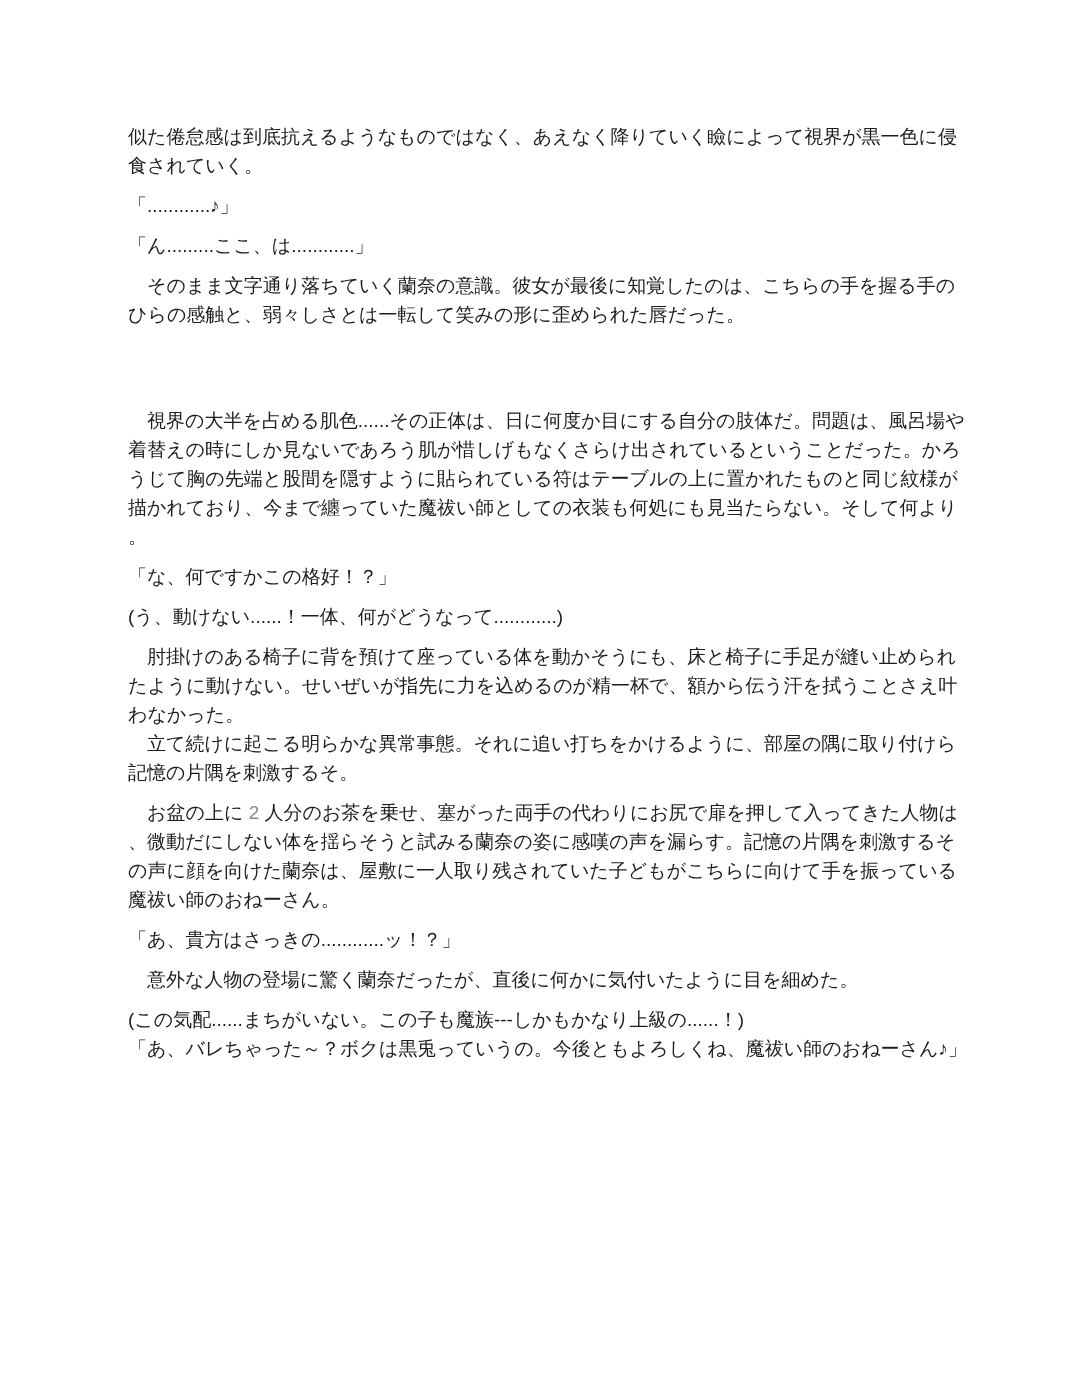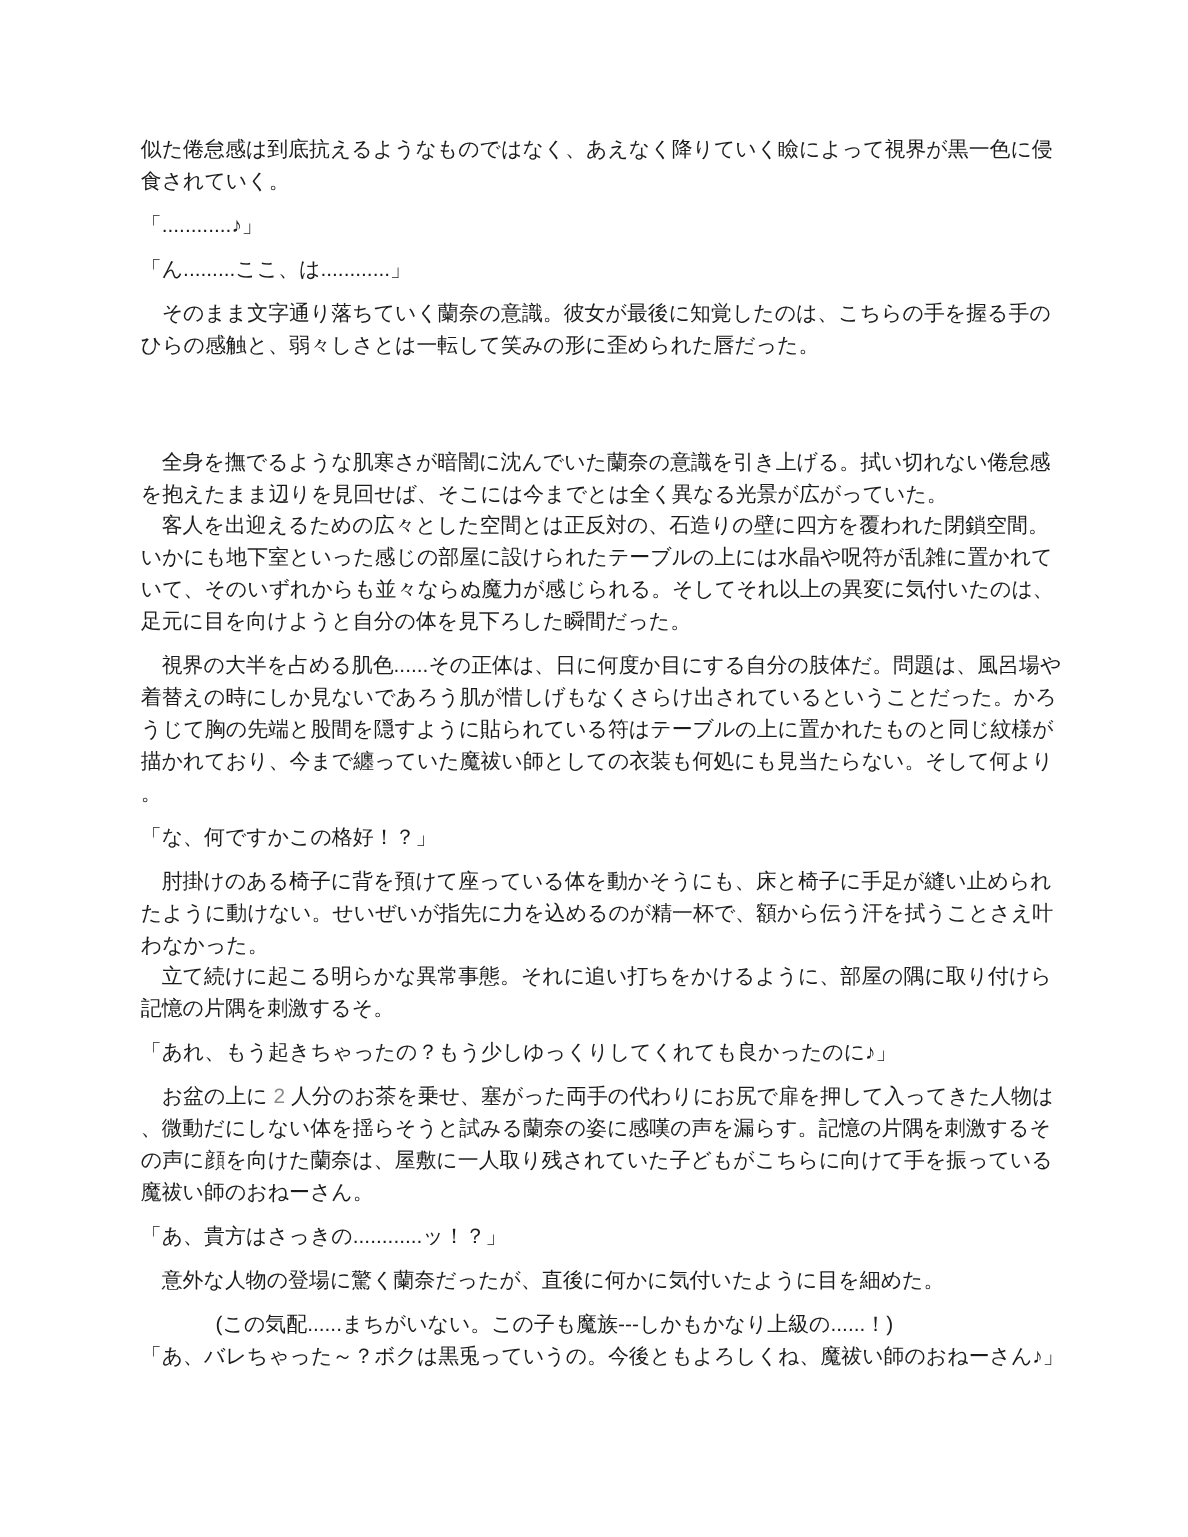--- a/index.html
+++ b/index.html
@@ -21,51 +21,45 @@
     min-height: 1397px;
     padding: 122px 120px 40px 128px;
     background: #ffffff;
   }
   p.block {
     margin: 0 0 11px 0;
     white-space: pre;       
     font-kerning: none;
   }
   p.block.gap-xl { margin-bottom: 77px; }
-  p.block.no-gap { margin-bottom: 0; text-align: center; }
+  p.block.no-gap { margin-bottom: 0; }
   .num-gray { color: #8a8a8a; }
 </style>
 </head>
 <body>
 
 <div class="page">
   <p class="block">似た倦怠感は到底抗えるようなものではなく、あえなく降りていく瞼によって視界が黒一色に侵
 食されていく。</p>
   <p class="block">「............♪」</p>
   <p class="block">「ん.........ここ、は............」</p>
   <p class="block gap-xl">　そのまま文字通り落ちていく蘭奈の意識。彼女が最後に知覚したのは、こちらの手を握る手の
 ひらの感触と、弱々しさとは一転して笑みの形に歪められた唇だった。</p>
-  <p class="block">　全身を撫でるような肌寒さが暗闇に沈んでいた蘭奈の意識を引き上げる。拭い切れない倦怠感
-を抱えたまま辺りを見回せば、そこには今までとは全く異なる光景が広がっていた。
-　客人を出迎えるための広々とした空間とは正反対の、石造りの壁に四方を覆われた閉鎖空間。
-いかにも地下室といった感じの部屋に設けられたテーブルの上には水晶や呪符が乱雑に置かれて
-いて、そのいずれからも並々ならぬ魔力が感じられる。そしてそれ以上の異変に気付いたのは、
-足元に目を向けようと自分の体を見下ろした瞬間だった。</p>
   <p class="block">　視界の大半を占める肌色......その正体は、日に何度か目にする自分の肢体だ。問題は、風呂場や
 着替えの時にしか見ないであろう肌が惜しげもなくさらけ出されているということだった。かろ
 うじて胸の先端と股間を隠すように貼られている符はテーブルの上に置かれたものと同じ紋様が
 描かれており、今まで纏っていた魔祓い師としての衣装も何処にも見当たらない。そして何より
 。</p>
   <p class="block">「な、何ですかこの格好！？」</p>
+  <p class="block">(う、動けない......！一体、何がどうなって............)</p>
   <p class="block">　肘掛けのある椅子に背を預けて座っている体を動かそうにも、床と椅子に手足が縫い止められ
 たように動けない。せいぜいが指先に力を込めるのが精一杯で、額から伝う汗を拭うことさえ叶
 わなかった。
 　立て続けに起こる明らかな異常事態。それに追い打ちをかけるように、部屋の隅に取り付けら
 記憶の片隅を刺激するそ。</p>
-  <p class="block">「あれ、もう起きちゃったの？もう少しゆっくりしてくれても良かったのに♪」</p>
   <p class="block"><span>　お盆の上に </span><span class="num-gray">2</span><span> 人分のお茶を乗せ、塞がった両手の代わりにお尻で扉を押して入ってきた人物は
 、微動だにしない体を揺らそうと試みる蘭奈の姿に感嘆の声を漏らす。記憶の片隅を刺激するそ
 の声に顔を向けた蘭奈は、屋敷に一人取り残されていた子どもがこちらに向けて手を振っている
 魔祓い師のおねーさん。</span></p>
   <p class="block">「あ、貴方はさっきの............ッ！？」</p>
   <p class="block">　意外な人物の登場に驚く蘭奈だったが、直後に何かに気付いたように目を細めた。</p>
   <p class="block no-gap">(この気配......まちがいない。この子も魔族---しかもかなり上級の......！)</p>
   <p class="block no-gap">「あ、バレちゃった～？ボクは黒兎っていうの。今後ともよろしくね、魔祓い師のおねーさん♪」</p>
 </div>
 

